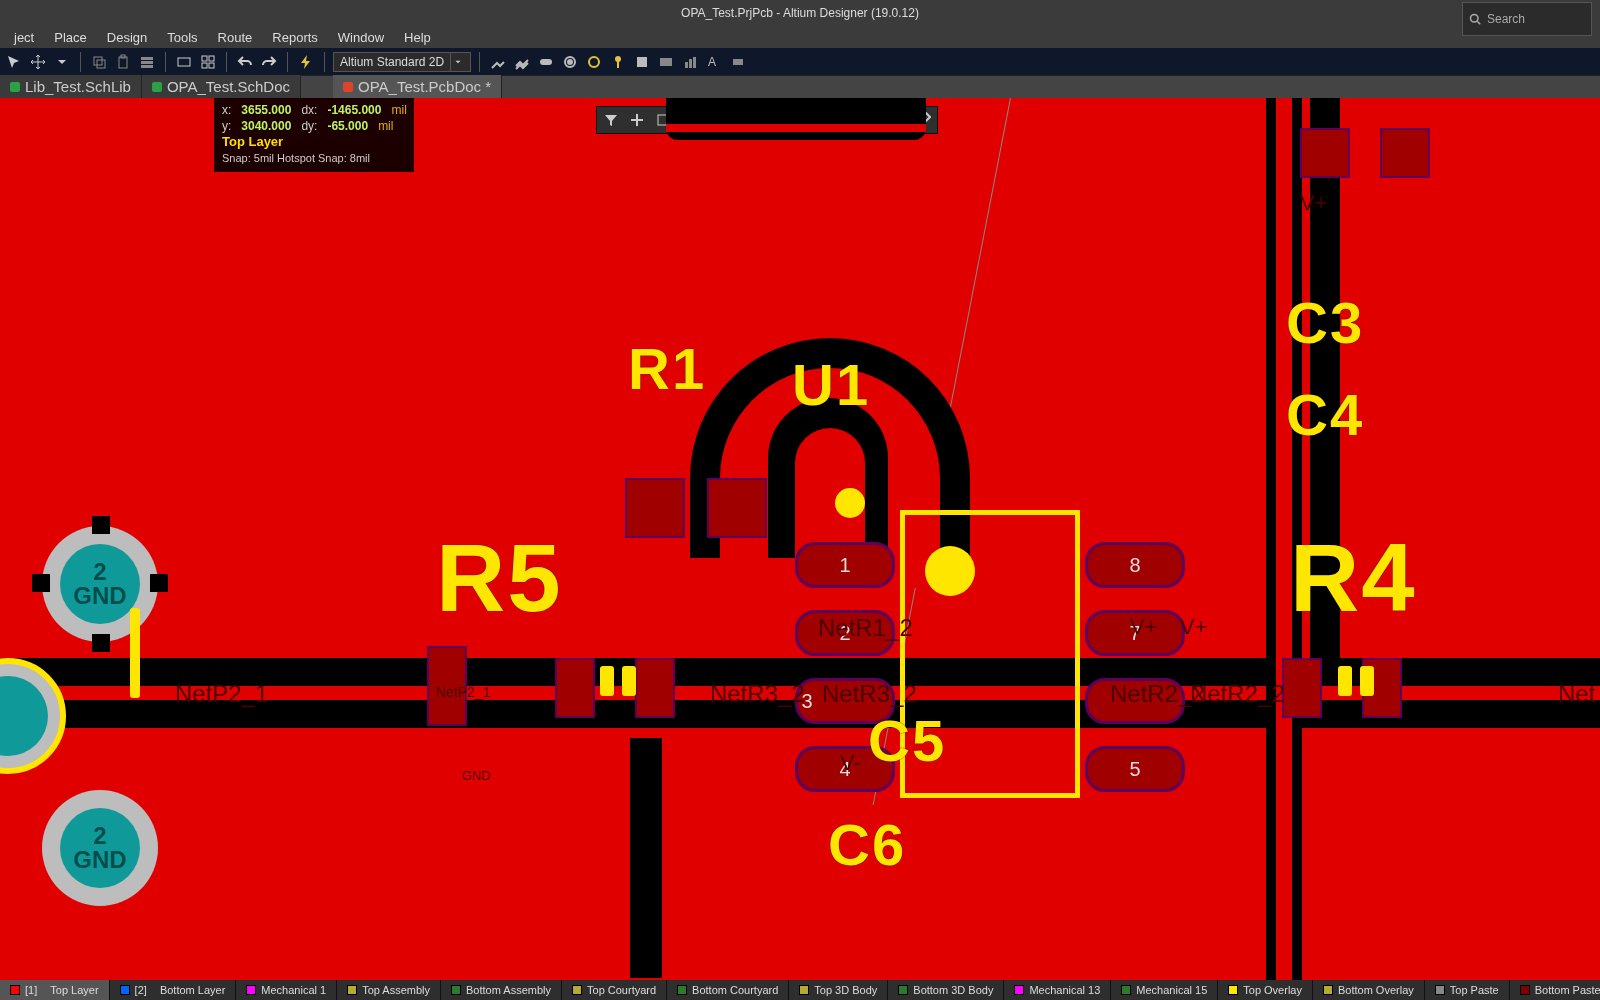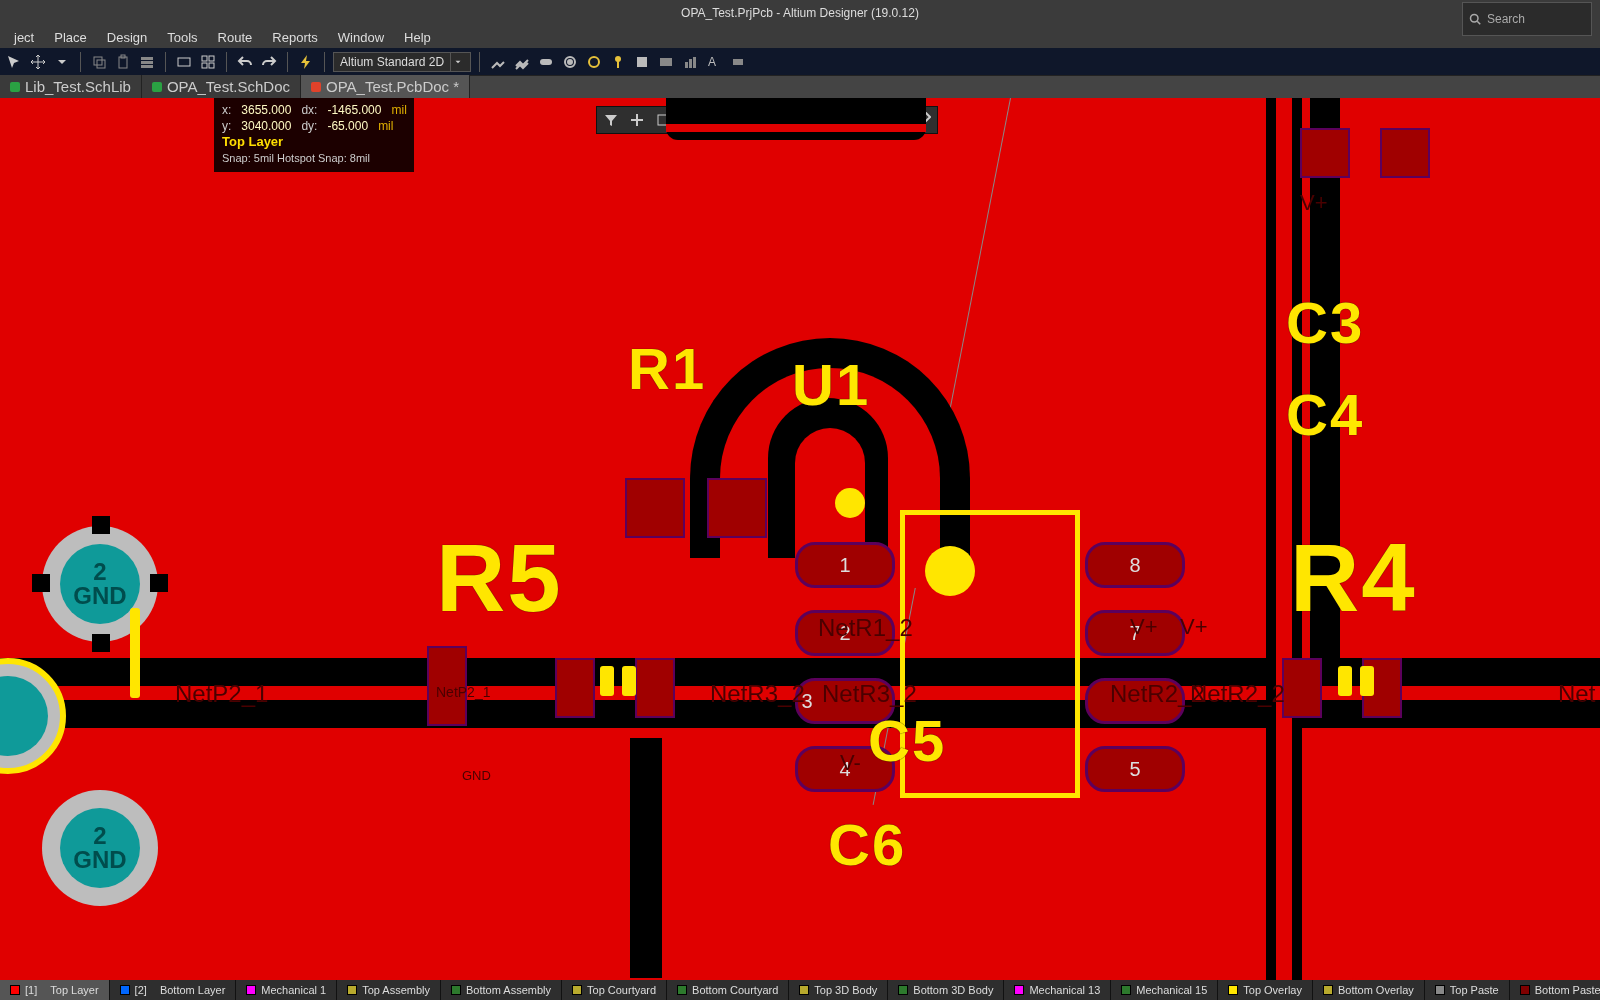--- a/index.html
+++ b/index.html
@@ -18,31 +18,31 @@
 .toolbar { height: 28px; background: #0f172a; display: flex; align-items: center; padding-left: 4px; gap: 4px; border-bottom: 1px solid #222; }
 .toolbar .sep { width: 1px; height: 20px; background: #555; margin: 0 4px; }
 .toolbar .btn { width: 20px; height: 20px; display: flex; align-items: center; justify-content: center; color: #ccc; }
 .toolbar .btn svg { width: 16px; height: 16px; }
 .toolbar .viewmode { display: flex; align-items: center; background: #2b2b2b; border: 1px solid #555; height: 20px; padding: 0 6px; font-size: 12px; gap: 6px; }
 .toolbar .viewmode .dd { width: 14px; height: 18px; border-left: 1px solid #555; display: flex; align-items: center; justify-content: center; }
 
 
 .doctabs { height: 22px; background: #444; display: flex; align-items: flex-end; font-size: 15px; }
 .doctabs .tab { display: flex; align-items: center; gap: 5px; padding: 3px 10px; background: #3a3a3a; border-right: 1px solid #222; color: #ccc; }
-.doctabs .tab.active { background: #555; }
+.doctabs .tab.active { background: #555; margin-left: 32px; }
 .doctabs .tab .dot { width: 10px; height: 10px; border-radius: 2px; }
 
 
 .canvas { position: relative; height: 882px; background: #e00000; overflow: hidden; }
 
 
 .hud { position: absolute; left: 214px; top: 0; width: 200px; background: rgba(0,0,0,0.88); color: #fff; font-size: 12px; padding: 4px 8px 6px; line-height: 16px; font-family: Tahoma, sans-serif; }
 .hud .row { display: flex; gap: 10px; }
 .hud .lbl { color: #ccc; }
-.hud .val { color: #fef9c3; }
+.hud .val { color: #bef264; font-weight: bold; }
 .hud .unit { color: #e0b000; }
 .hud .layer { color: #ffde00; font-weight: bold; font-size: 13px; }
 .hud .snap { color: #ccc; font-size: 11px; }
 
 
 .activebar { position: absolute; left: 596px; top: 8px; display: flex; background: #2f2f2f; border: 1px solid #111; padding: 2px; gap: 2px; }
 .activebar .btn { width: 24px; height: 22px; display: flex; align-items: center; justify-content: center; color: #ccc; }
 .activebar .btn svg { width: 16px; height: 16px; }
 
 

